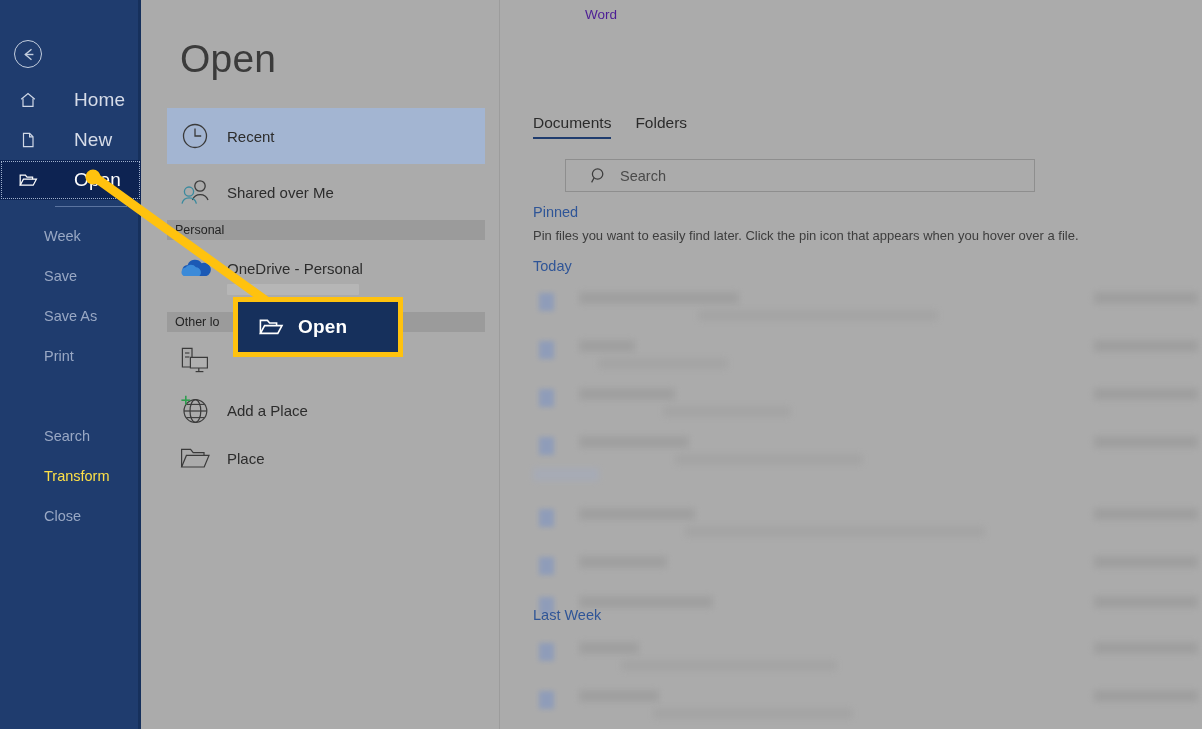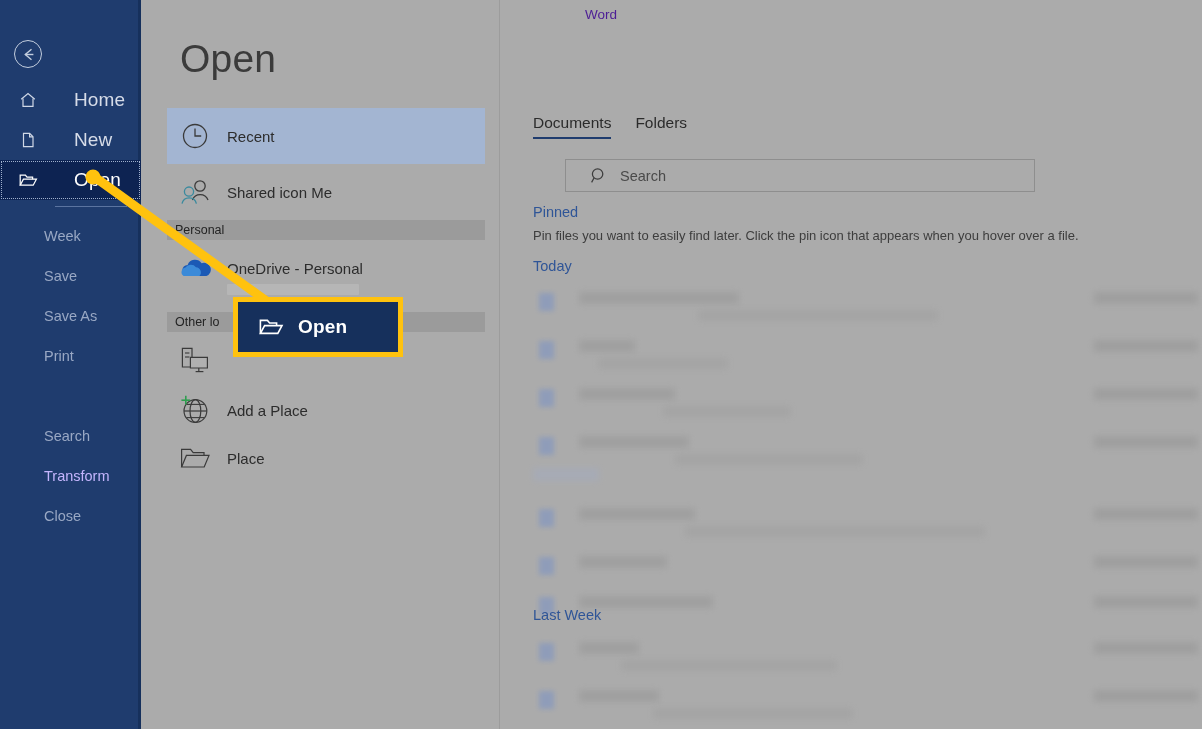--- a/index.html
+++ b/index.html
@@ -91,21 +91,21 @@
     align-items: center;
     padding-left: 44px;
     box-sizing: border-box;
     cursor: pointer;
   }
   .nav-sub span {
     font-size: 14.5px;
     color: #99a8c4;
     white-space: nowrap;
   }
-  .nav-sub.dim span { color: #c4b5fd; }
+  .nav-sub.dim span { color: #fde047; }
 
   
   #app-title {
     position: absolute;
     left: 0; top: 7px;
     width: 1202px;
     text-align: center;
     font-size: 13.5px;
     color: #4c1d95;
   }
@@ -389,21 +389,21 @@
 
     <div class="place" style="top:56px">
       <span class="pl-ico">
         <svg width="32" height="28" viewBox="0 0 32 28">
           <circle cx="21" cy="8" r="5.2" fill="none" stroke="#3a3a3a" stroke-width="1.3"></circle>
           <path d="M13.4 22 A8.4 8.4 0 0 1 29 22" fill="none" stroke="#3a3a3a" stroke-width="1.3"></path>
           <circle cx="10" cy="13.6" r="4.6" fill="none" stroke="#3a8a9e" stroke-width="1.3"></circle>
           <path d="M3 25.6 A7.4 7.4 0 0 1 17.4 25.6" fill="none" stroke="#3a8a9e" stroke-width="1.3"></path>
         </svg>
       </span>
-      <span class="pl-lbl">Shared icon Me</span>
+      <span class="pl-lbl">Shared over Me</span>
     </div>
 
     <div class="group-hdr" style="top:112px">
       <span>Personal</span>
     </div>
 
     <div class="place" style="top:132px">
       <span class="pl-ico">
         <svg width="34" height="24" viewBox="0 0 34 24">
           <path d="M9 20 A5.6 5.6 0 0 1 9.6 8.9 A8 8 0 0 1 23.6 7.2 A6.4 6.4 0 0 1 28.4 20 Z" fill="#1b59b5"></path>

